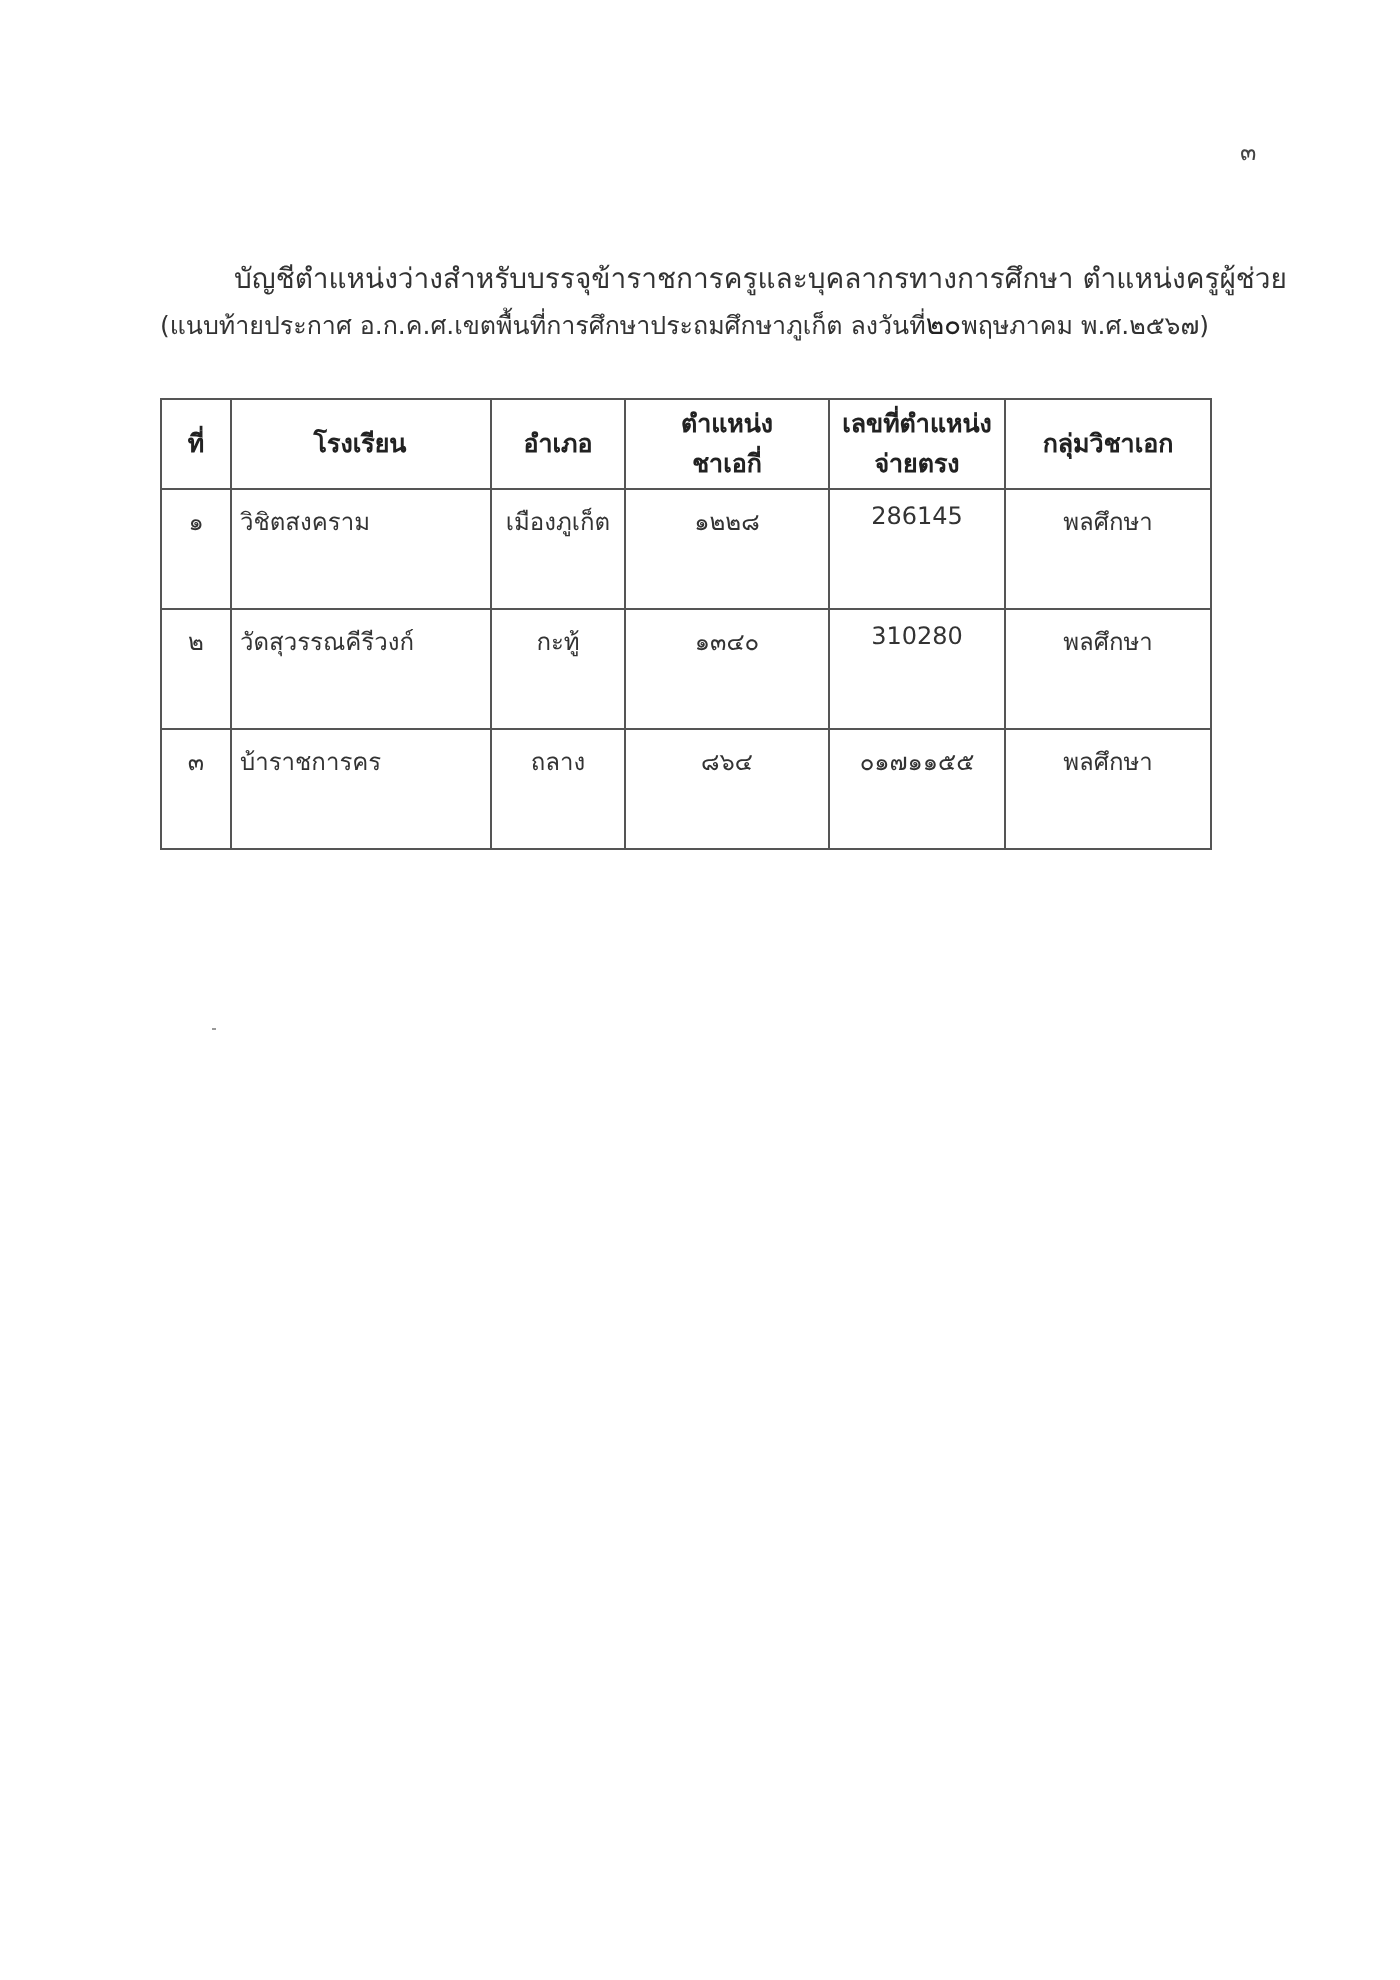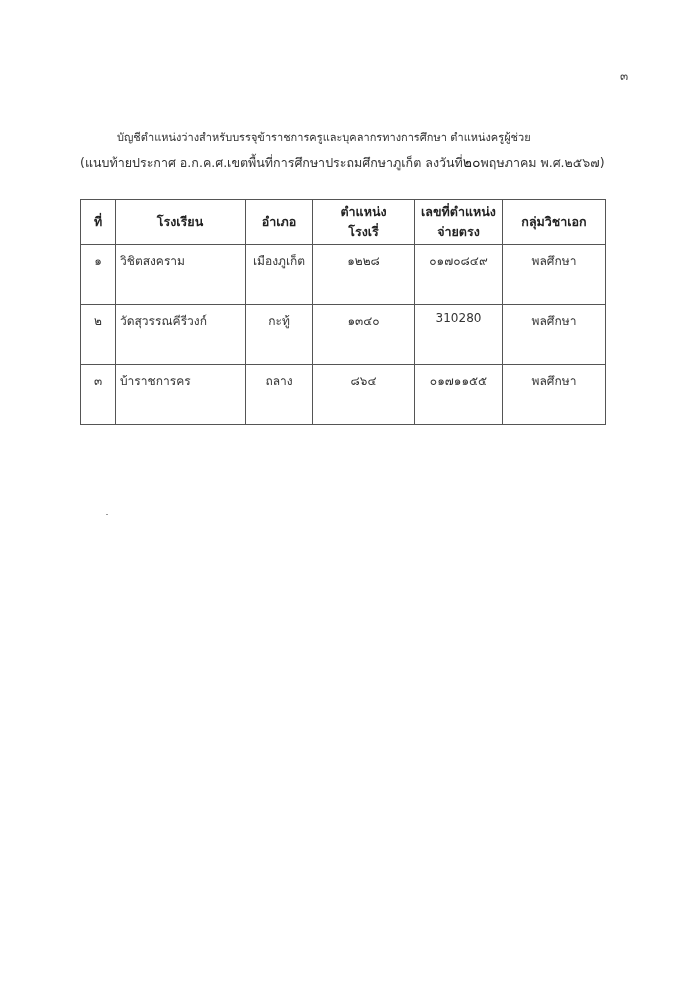--- a/index.html
+++ b/index.html
@@ -1,19 +1,19 @@
 <!DOCTYPE html>
 <html><head>
   <meta charset="utf-8">
   <style>
     html, body { margin: 0; padding: 0; background: #ffffff; }
     body { width: 700px; height: 990px; position: relative; overflow: hidden;
            font-family: "DejaVu Sans", sans-serif; color: #2a2a2a; }
     .page-number { position: absolute; left: 620px; top: 66px; font-size: 12px; color: #444; }
-    .title-line1 { position: absolute; left: 117px; top: 128px; font-size: 11px; color: #333; white-space: nowrap; }
+    .title-line1 { position: absolute; left: 117px; top: 128px; font-size: 14px; color: #333; white-space: nowrap; }
     .title-line2 { position: absolute; left: 80px; top: 151px; font-size: 12.5px; color: #333; white-space: nowrap; }
     .date-bold { font-weight: normal; font-size: 14px; color: #222; }
     table.doc-table { position: absolute; left: 80px; top: 199px; width: 526px;
                       border-collapse: collapse; font-size: 12px; }
     table.doc-table th, table.doc-table td { border: 1px solid #555; }
     table.doc-table th { height: 42px; font-weight: bold; font-size: 12.5px; color: #222; line-height: 20px; text-align: center; vertical-align: middle; }
     table.doc-table td { height: 52px; vertical-align: top; padding-top: 6px; color: #333; }
     .c-no { width: 32px; text-align: center; }
     .c-school { width: 124px; text-align: left; padding-left: 4px; }
     .c-district { width: 64px; text-align: center; margin-left: 21px; }
@@ -33,36 +33,36 @@
 </div>
 
 <table class="doc-table">
   <thead>
     <tr>
       <th class="c-no">ที่</th>
       <th class="c-school" style="padding-left:0">โรงเรียน</th>
       <th class="c-district">อำเภอ</th>
       <th class="c-pos">
         <div>ตำแหน่ง</div>
-        <div>โรงเรี่</div>
+        <div>ชาเอกี่</div>
       </th>
       <th class="c-pay">
         <div>เลขที่ตำแหน่ง</div>
         <div>จ่ายตรง</div>
       </th>
       <th class="c-subject">กลุ่มวิชาเอก</th>
     </tr>
   </thead>
   <tbody>
     <tr>
       <td class="c-no">๑</td>
       <td class="c-school">วิชิตสงคราม</td>
       <td class="c-district">เมืองภูเก็ต</td>
       <td class="c-pos">๑๒๒๘</td>
-      <td class="c-pay">๐๑๗๐๘๔๙</td>
+      <td class="c-pay">286145</td>
       <td class="c-subject">พลศึกษา</td>
     </tr>
     <tr>
       <td class="c-no">๒</td>
       <td class="c-school">วัดสุวรรณคีรีวงก์</td>
       <td class="c-district">กะทู้</td>
       <td class="c-pos">๑๓๔๐</td>
       <td class="c-pay">310280</td>
       <td class="c-subject">พลศึกษา</td>
     </tr>

